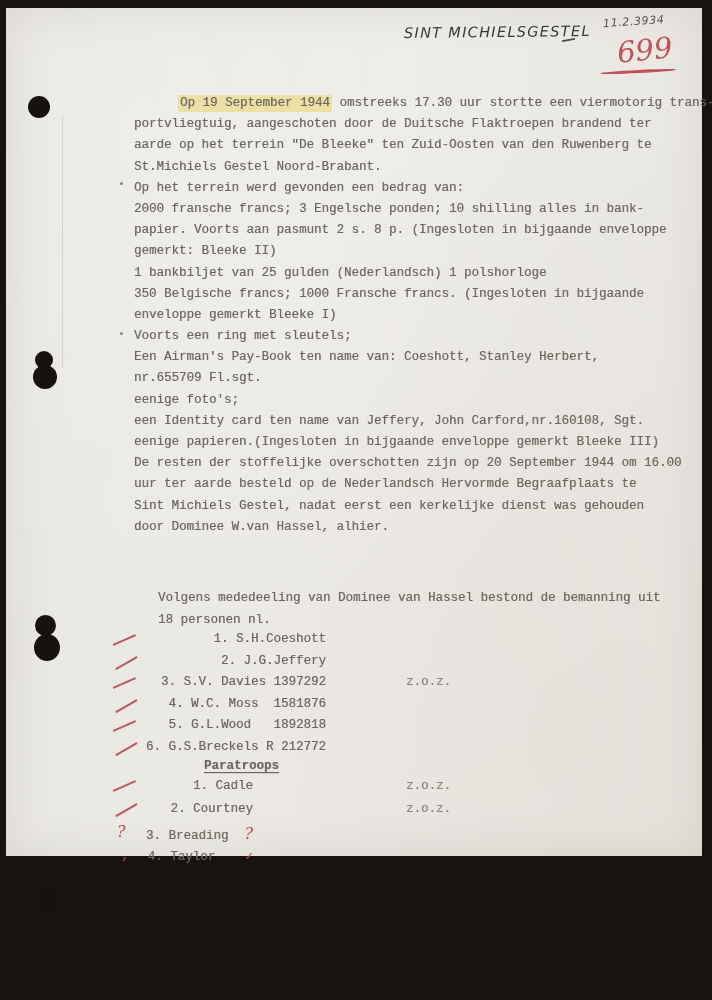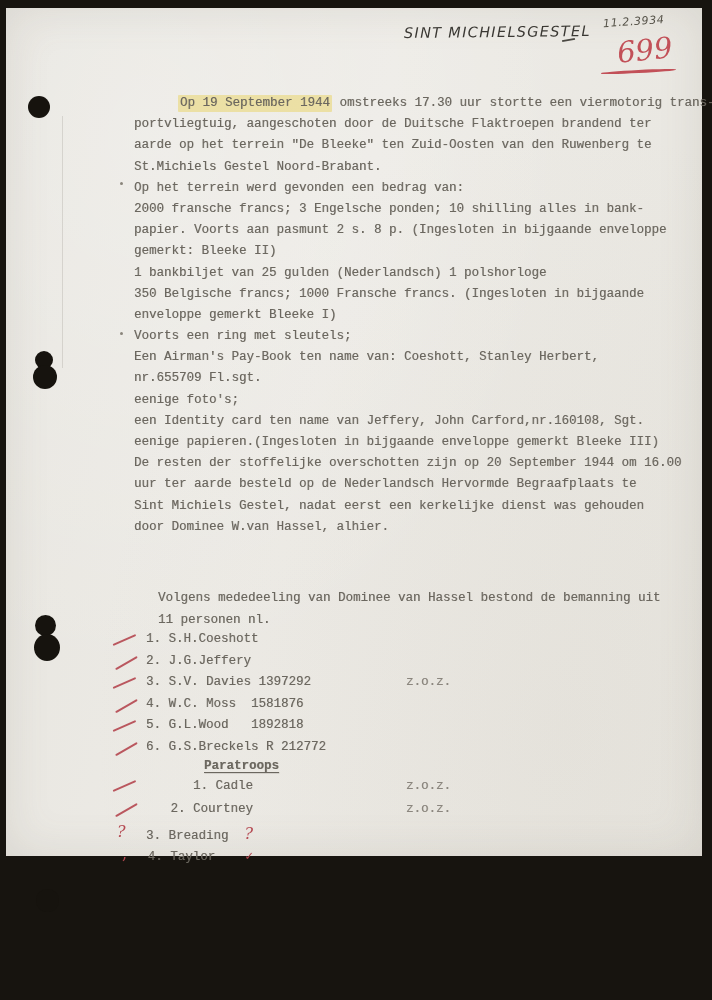--- a/index.html
+++ b/index.html
@@ -21,21 +21,21 @@
     font-family:"Liberation Mono","DejaVu Sans Mono", monospace;
     font-size:12.5px; color:#6b675f; white-space:pre;
     text-shadow: 0.4px 0.4px 0.6px rgba(100,95,86,0.45);
   }
   .paragraph-block { position:absolute; left:128px; top:85px; }
   .paragraph-block .tline { height:21.2px; line-height:21.2px; }
   .intro-block { position:absolute; left:140px; top:580px;margin-left:12px; }
   .intro-block .tline { height:21.5px; line-height:21.5px; }
   .dateline { position:absolute; left:284px; top:542px; line-height:20px; }
   .crew-block { position:absolute; left:140px; top:621px; }
-  .crew-block .lrow { position:relative; height:21.5px; line-height:21.5px; }
+  .crew-block .lrow { position:relative; height:21.5px; line-height:21.5px;text-align:right; }
   .para-heading { position:absolute; left:198px; top:748px; line-height:20px;
     text-decoration:underline; text-underline-offset:3px;font-weight:bold; }
   .para-block { position:absolute; left:140px; top:767px; }
   .para-block .lrow { position:relative; height:23.4px; line-height:23.4px;text-align:right; }
   .zoz { position:absolute; left:260px; top:0; color:#8b867e; }
   .highlight { background:rgba(233,213,110,0.55); padding:1px 2px 2px 2px; border-radius:1px;margin-left:44px; }
   
   .mark-slash { position:absolute; left:-34px; top:10px; width:25px; height:2.4px;
     background:#b54a52; border-radius:2px; transform:rotate(-24deg); opacity:0.92; }
   .lrow:nth-child(even) .mark-slash { transform:rotate(-30deg); left:-32px; top:11px; }
@@ -82,18 +82,18 @@
   <div class="loc-label">SINT MICHIELSGESTEL</div>
   <div class="pencil-dash"></div>
   <div class="ref-number">11.2.3934</div>
   <div class="page-number">699</div>
   <div class="page-underline"></div>
 
   <div class="mdot" style="left:114px; top:174px;"></div>
   <div class="mdot" style="left:114px; top:324px;"></div>
 
   <div class="type paragraph-block"><div class="tline"><span class="highlight">Op 19 September 1944</span> omstreeks 17.30 uur stortte een viermotorig trans-</div><div class="tline">portvliegtuig, aangeschoten door de Duitsche Flaktroepen brandend ter</div><div class="tline">aarde op het terrein "De Bleeke" ten Zuid-Oosten van den Ruwenberg te</div><div class="tline">St.Michiels Gestel Noord-Brabant.</div><div class="tline">Op het terrein werd gevonden een bedrag van:</div><div class="tline">2000 fransche francs; 3 Engelsche ponden; 10 shilling alles in bank-</div><div class="tline">papier. Voorts aan pasmunt 2 s. 8 p. (Ingesloten in bijgaande enveloppe</div><div class="tline">gemerkt: Bleeke II)</div><div class="tline">1 bankbiljet van 25 gulden (Nederlandsch) 1 polshorloge</div><div class="tline">350 Belgische francs; 1000 Fransche francs. (Ingesloten in bijgaande</div><div class="tline">enveloppe gemerkt Bleeke I)</div><div class="tline">Voorts een ring met sleutels;</div><div class="tline">Een Airman's Pay-Book ten name van: Coeshott, Stanley Herbert,</div><div class="tline">nr.655709 Fl.sgt.</div><div class="tline">eenige foto's;</div><div class="tline">een Identity card ten name van Jeffery, John Carford,nr.160108, Sgt.</div><div class="tline">eenige papieren.(Ingesloten in bijgaande enveloppe gemerkt Bleeke III)</div><div class="tline">De resten der stoffelijke overschotten zijn op 20 September 1944 om 16.00</div><div class="tline">uur ter aarde besteld op de Nederlandsch Hervormde Begraafplaats te</div><div class="tline">Sint Michiels Gestel, nadat eerst een kerkelijke dienst was gehouden</div><div class="tline">door Dominee W.van Hassel, alhier.</div></div>
-  <div class="type intro-block"><div class="tline">Volgens mededeeling van Dominee van Hassel bestond de bemanning uit</div><div class="tline">11 personen nl.</div></div>
+  <div class="type intro-block"><div class="tline">Volgens mededeeling van Dominee van Hassel bestond de bemanning uit</div><div class="tline">18 personen nl.</div></div>
   <div class="type crew-block"><div class="lrow"><div class="mark-slash"></div><span>1. S.H.Coeshott</span></div><div class="lrow"><div class="mark-slash"></div><span>2. J.G.Jeffery</span></div><div class="lrow"><div class="mark-slash"></div><span>3. S.V. Davies 1397292</span><span class="zoz">z.o.z.</span></div><div class="lrow"><div class="mark-slash"></div><span>4. W.C. Moss  1581876</span></div><div class="lrow"><div class="mark-slash"></div><span>5. G.L.Wood   1892818</span></div><div class="lrow"><div class="mark-slash"></div><span>6. G.S.Breckels R 212772</span></div></div>
   <div class="type para-heading">Paratroops</div>
   <div class="type para-block"><div class="lrow"><div class="mark-slash"></div><span>1. Cadle</span><span class="zoz">z.o.z.</span></div><div class="lrow"><div class="mark-slash"></div><span>2. Courtney</span><span class="zoz">z.o.z.</span></div><div class="lrow"><span class="mark-question">?</span><span>3. Breading</span><span class="after-question">?</span></div><div class="lrow"><span class="mark-comma">,</span><span>4. Taylor</span><span class="after-check">✓</span></div></div>
 
 </div>
 
 </body></html>

